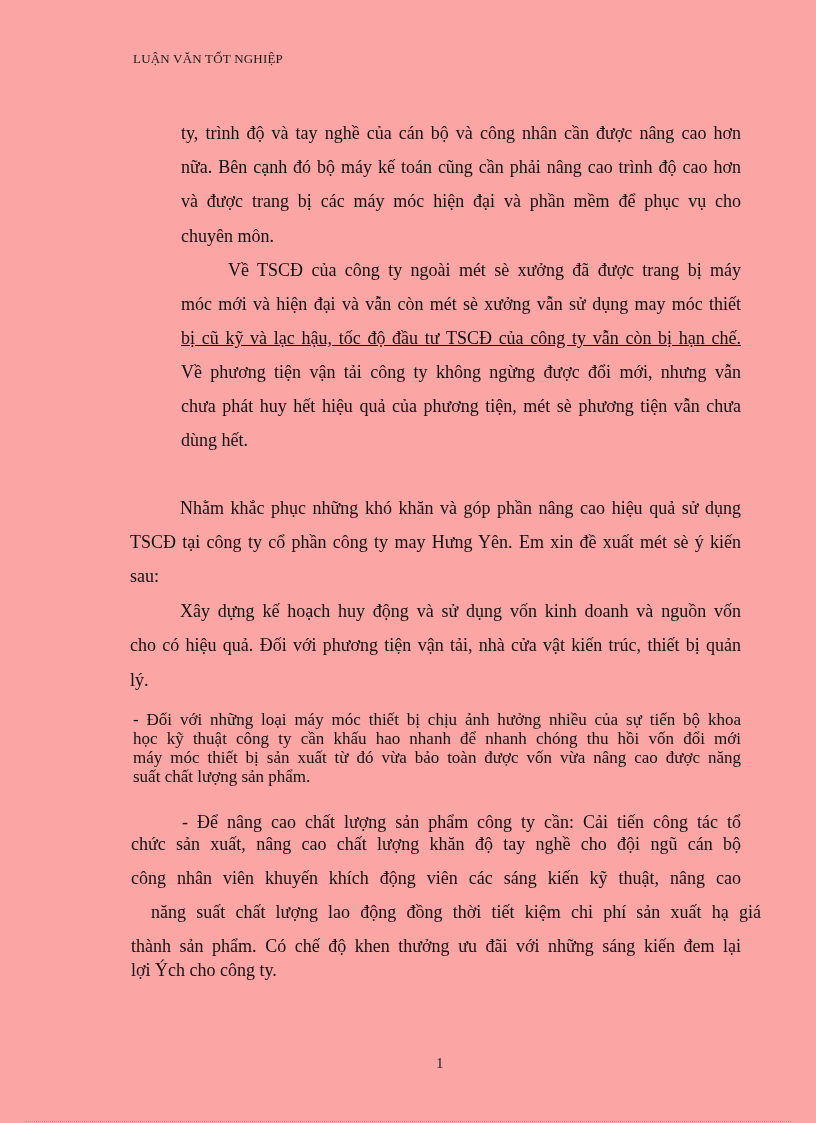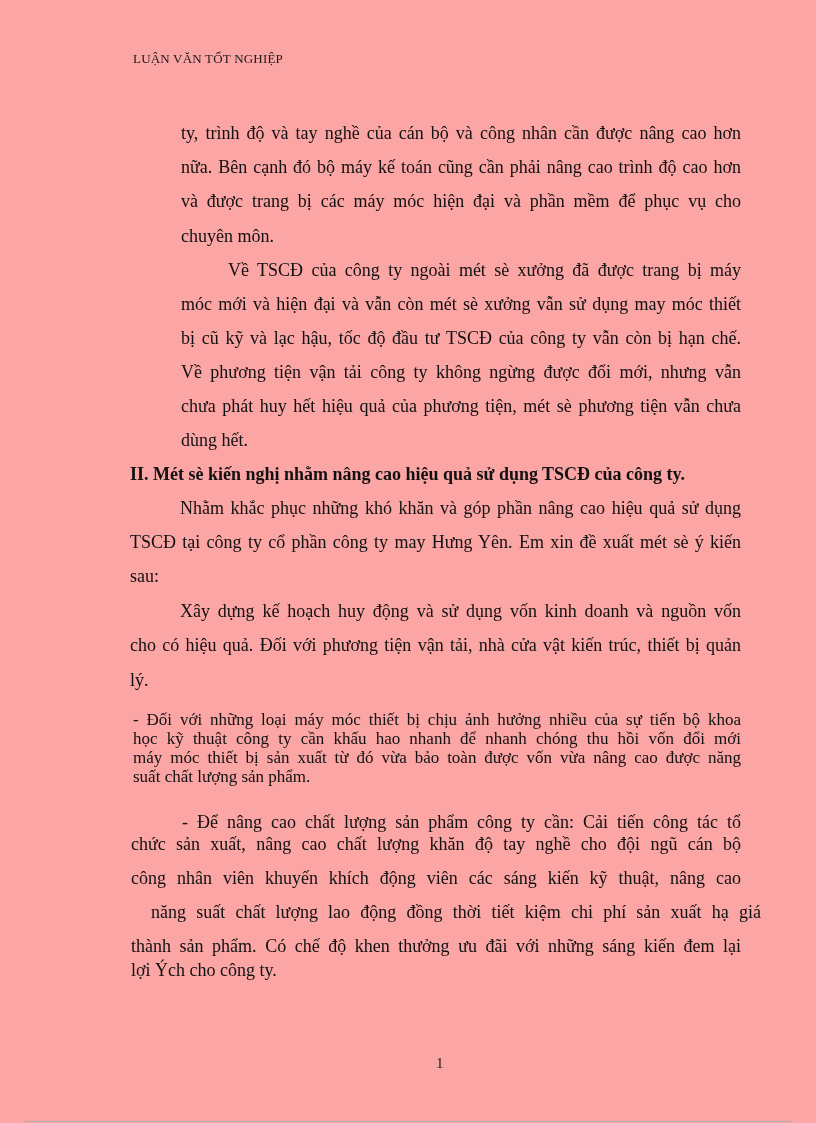--- a/index.html
+++ b/index.html
@@ -77,27 +77,26 @@
   <div>
     <div class="ln just" style="left:181px; top:123px; width:560px;">ty, trình độ và tay nghề của cán bộ và công nhân cần được nâng cao hơn</div>
     <div class="ln just" style="left:181px; top:157px; width:560px;">nữa. Bên cạnh đó bộ máy kế toán cũng cần phải nâng cao trình độ cao hơn</div>
     <div class="ln just" style="left:181px; top:191px; width:560px;">và được trang bị các máy móc hiện đại và phần mềm để phục vụ cho</div>
     <div class="ln" style="left:181px; top:226px;text-align:center;">chuyên môn.</div>
   </div>
 
   <div>
     <div class="ln just" style="left:228px; top:260px; width:513px;">Về TSCĐ của công ty ngoài mét sè xưởng đã được trang bị máy</div>
     <div class="ln just" style="left:181px; top:294px; width:560px;">móc mới và hiện đại và vẫn còn mét sè xưởng vẫn sử dụng may móc thiết</div>
-    <div class="ln just" style="left:181px; top:328px; width:560px;">bị cũ kỹ và lạc hậu, tốc độ đầu tư TSCĐ của công ty vẫn còn bị hạn chế.</div>
+    <div class="ln just" style="left:181px; top:328px; width:560px;text-decoration:underline;">bị cũ kỹ và lạc hậu, tốc độ đầu tư TSCĐ của công ty vẫn còn bị hạn chế.</div>
     <div class="ln just" style="left:181px; top:362px; width:560px;">Về phương tiện vận tải công ty không ngừng được đổi mới, nhưng vẫn</div>
     <div class="ln just" style="left:181px; top:396px; width:560px;">chưa phát huy hết hiệu quả của phương tiện, mét sè phương tiện vẫn chưa</div>
     <div class="ln" style="left:181px; top:430px;">dùng hết.</div>
   </div>
 
-  <div class="ln heading" style="left:130px; top:464px;">II. Mét sè kiến nghị nhằm nâng cao hiệu quả sử dụng TSCĐ của công ty.</div>
 
   <div>
     <div class="ln just" style="left:180px; top:498px; width:561px;">Nhằm khắc phục những khó khăn và góp phần nâng cao hiệu quả sử dụng</div>
     <div class="ln just" style="left:130px; top:532px; width:611px;">TSCĐ tại công ty cổ phần công ty may Hưng Yên. Em xin đề xuất mét sè ý kiến</div>
     <div class="ln" style="left:130px; top:566px;">sau:</div>
   </div>
 
   <div>
     <div class="ln just" style="left:180px; top:601px; width:561px;">Xây dựng kế hoạch huy động và sử dụng vốn kinh doanh và nguồn vốn</div>
     <div class="ln just" style="left:130px; top:635px; width:611px;">cho có hiệu quả. Đối với phương tiện vận tải, nhà cửa vật kiến trúc, thiết bị quản</div>

